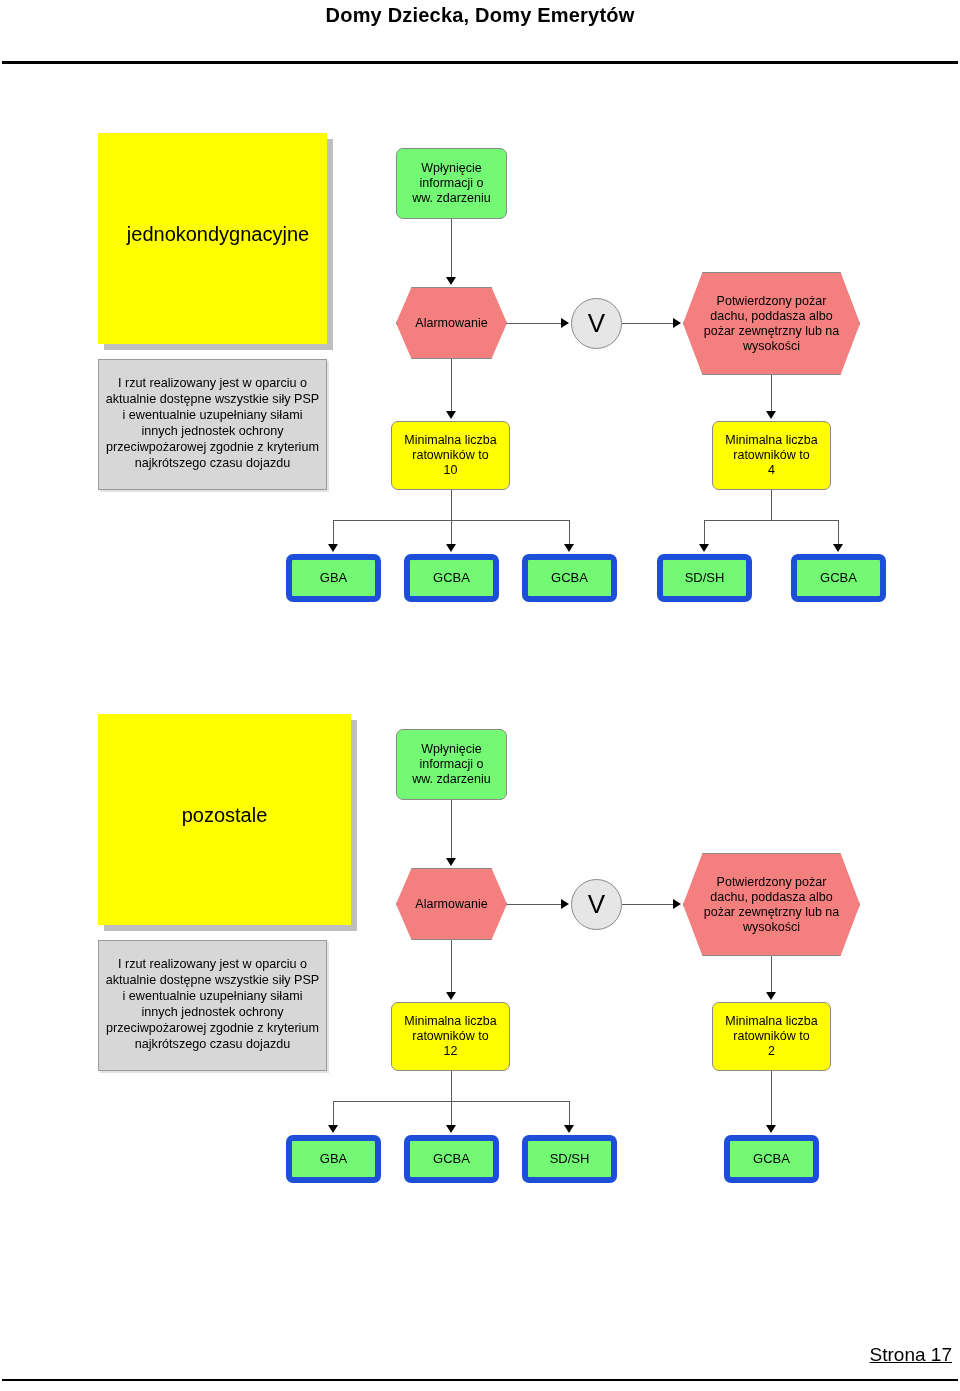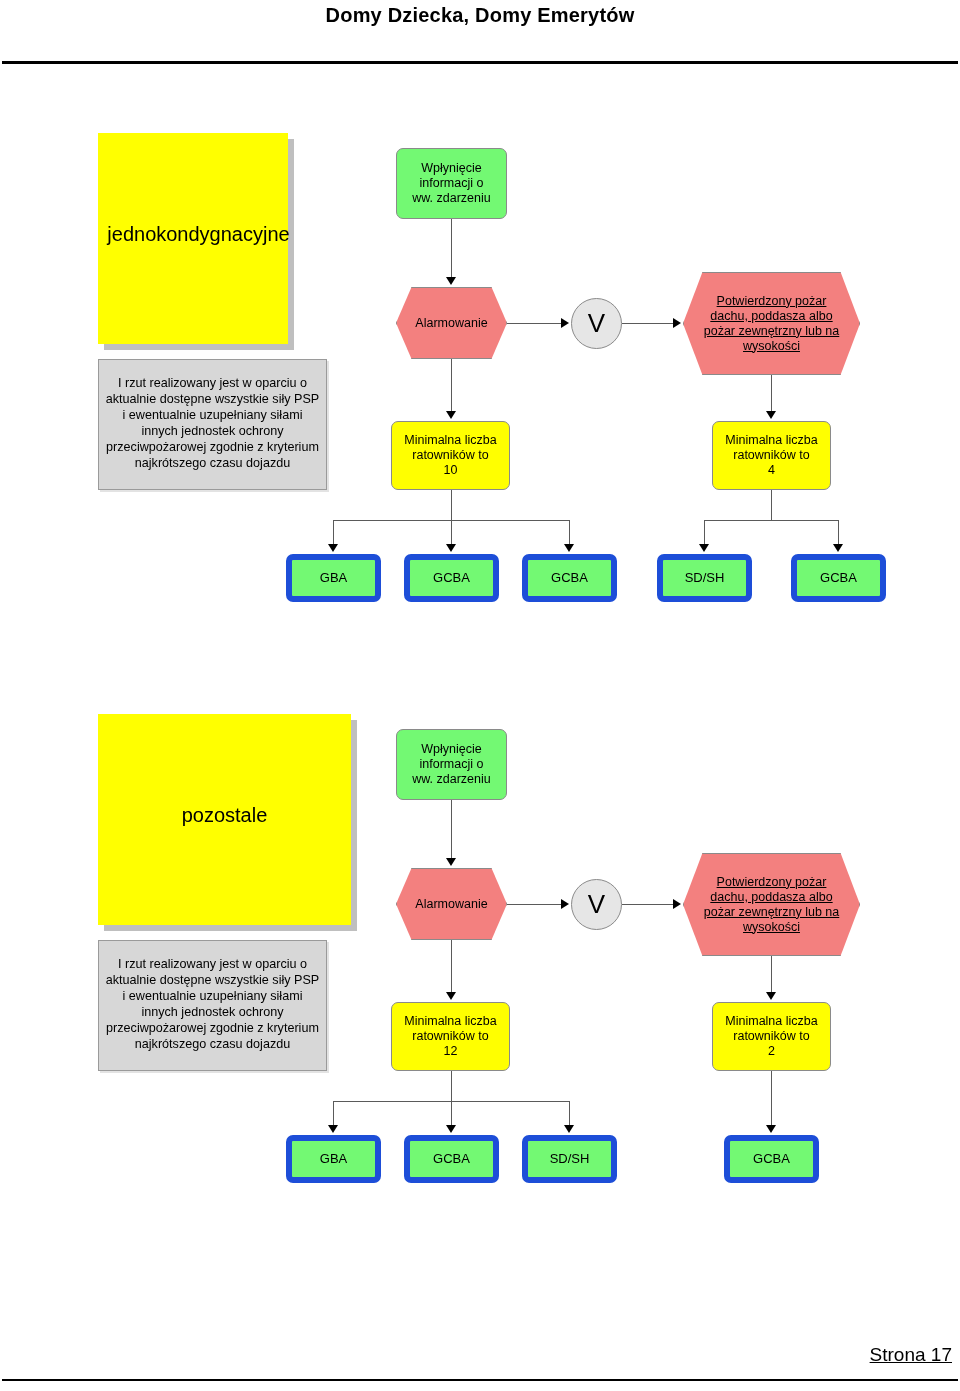--- a/index.html
+++ b/index.html
@@ -107,21 +107,21 @@
   .hex {
     position: absolute;
     background: #f3807f;
     border: 1px solid #8a8a8a;
     clip-path: polygon(14% 0%, 86% 0%, 100% 50%, 86% 100%, 14% 100%, 0% 50%);
     display: flex; align-items: center; justify-content: center;
     text-align: center;
     line-height: 1.2;
     font-size: 12.5px;
   }
-  .hex.wide { clip-path: polygon(11% 0%, 89% 0%, 100% 50%, 89% 100%, 11% 100%, 0% 50%); text-decoration: underline; }
+  .hex.wide { clip-path: polygon(11% 0%, 89% 0%, 100% 50%, 89% 100%, 11% 100%, 0% 50%); }
   .hex .hex-txt { position: relative; }
 
   
   .or-circle {
     position: absolute;
     background: #e6e6e6;
     border: 1px solid #8a8a8a;
     border-radius: 50%;
     display: flex; align-items: center; justify-content: center;
     font-size: 26px;
@@ -146,21 +146,21 @@
     border-bottom: 5px solid transparent;
     border-left: 8px solid #000;
   }
 </style>
 </head>
 <body>
 
 <div id="page-title">Domy Dziecka, Domy Emerytów</div>
 <div id="header-rule"></div>
 
-<div class="cat-card" style="left:98px; top:133px; width:190px; height:211px;padding-left:11px;">
+<div class="cat-card" style="left:98px; top:133px; width:229px; height:211px;padding-left:11px;">
   <div class="cat-label">jednokondygnacyjne</div>
 </div>
 
 <div class="note-box" style="left:98px; top:359px; width:229px; height:131px;">
   <span>I rzut realizowany jest w oparciu o aktualnie dostępne wszystkie siły PSP i ewentualnie uzupełniany siłami innych jednostek ochrony przeciwpożarowej zgodnie z kryterium najkrótszego czasu dojazdu</span>
 </div>
 
 <div class="node start-node" style="left:396px; top:148px; width:111px; height:71px; white-space:pre-line;">Wpłynięcie
 informacji o
 ww. zdarzeniu</div>

